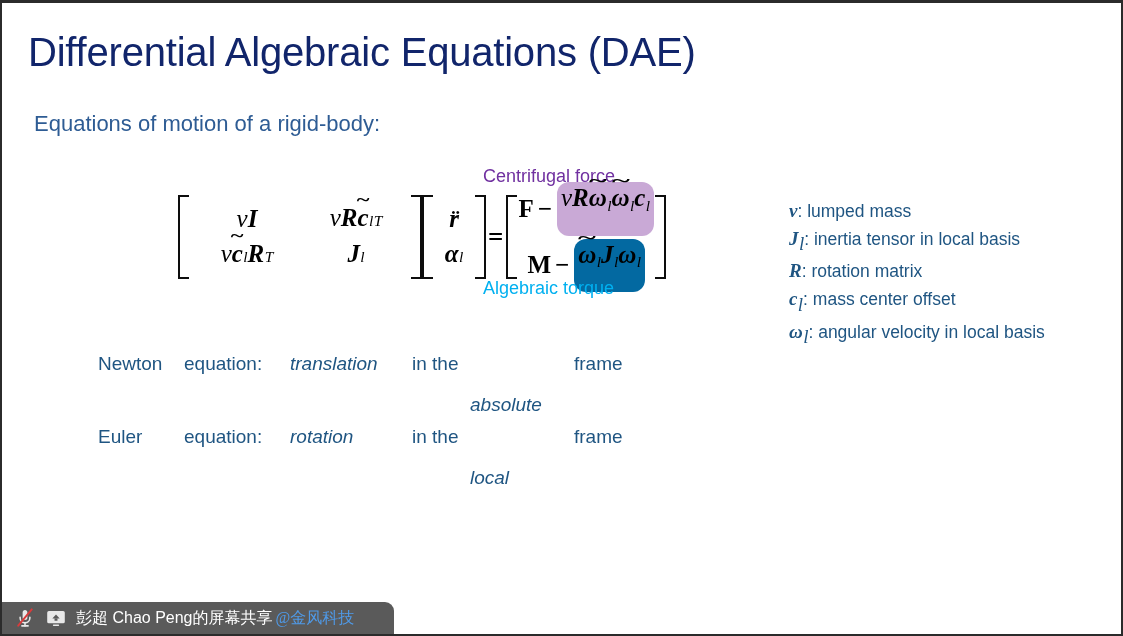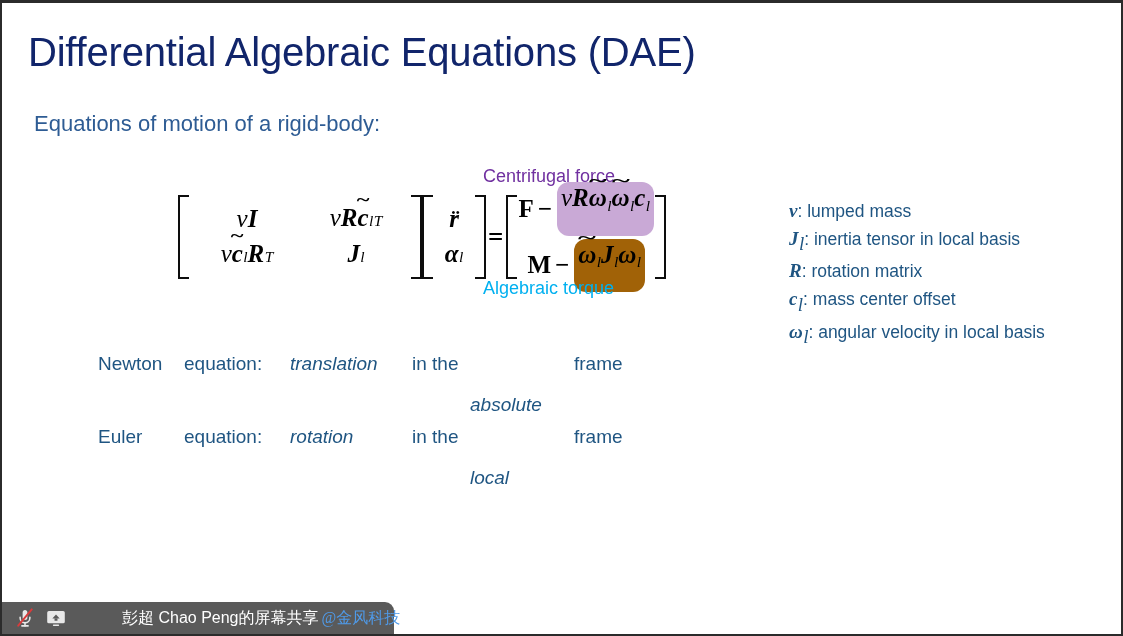--- a/index.html
+++ b/index.html
@@ -175,21 +175,21 @@
     padding-right: 1px;
   }
   .hl {
     border-radius: 12px;
     padding: 1px 4px 15px 4px;
     font-size: 25px;
     line-height: 30px;
     white-space: nowrap;
   }
   .hl-purple { background: #c9a9d6; }
-  .hl-cyan   { background: #a16207; }
+  .hl-cyan   { background: #0369a1; }
 
   #matB-rows {
     display: grid;
     grid-template-rows: 1fr 1fr;
     row-gap: 3px;
     padding: 3px 1px;
   }
   #matB-rows .mrow { align-items: center; }
   #matB-rows .mrow.r2 { padding-left: 9px; }
 
@@ -271,21 +271,20 @@
     margin-right: 9px;
     flex: 0 0 auto;
     display: block;
   }
   #sharebar .bartext {
     color: #ffffff;
     font-size: 16px;
     line-height: 20px;
     white-space: nowrap;
     font-family: "Liberation Sans", sans-serif;
-    margin-left: 46px;
   }
   #sharebar .barsuffix {
     color: #4f9ae8;
     font-size: 16px;
     line-height: 20px;
     white-space: nowrap;
     margin-left: 3px;
     font-family: Liberation Serif, serif;
   }
 </style>

